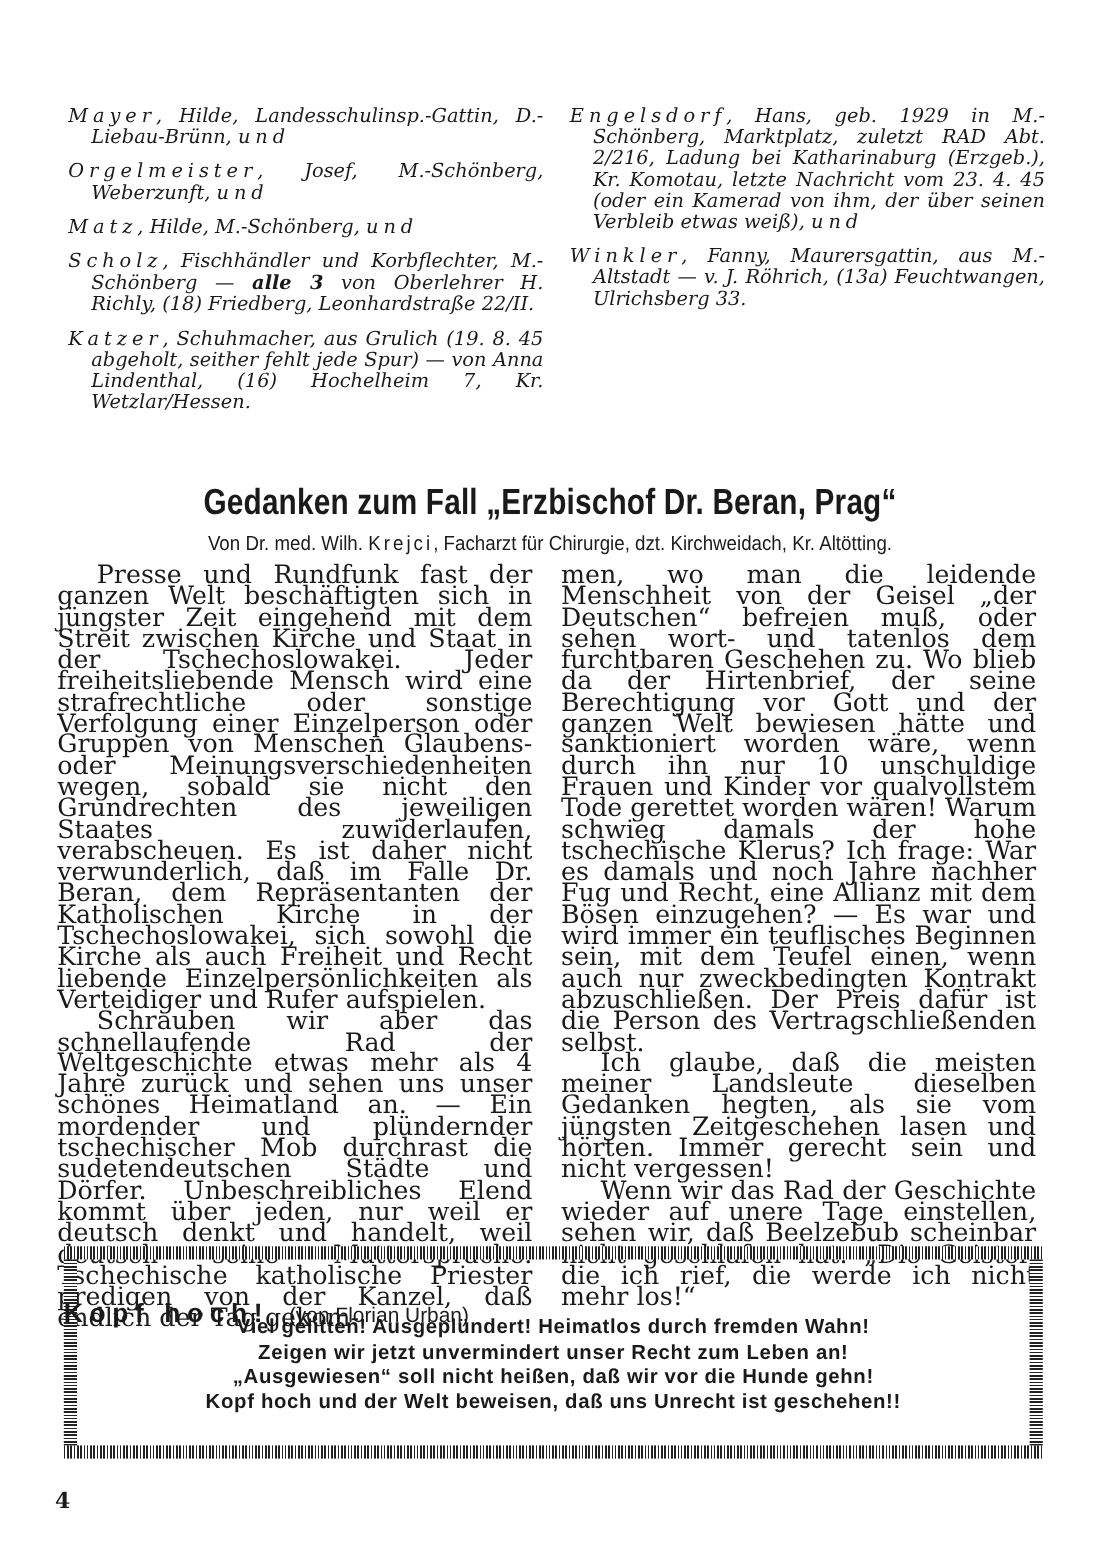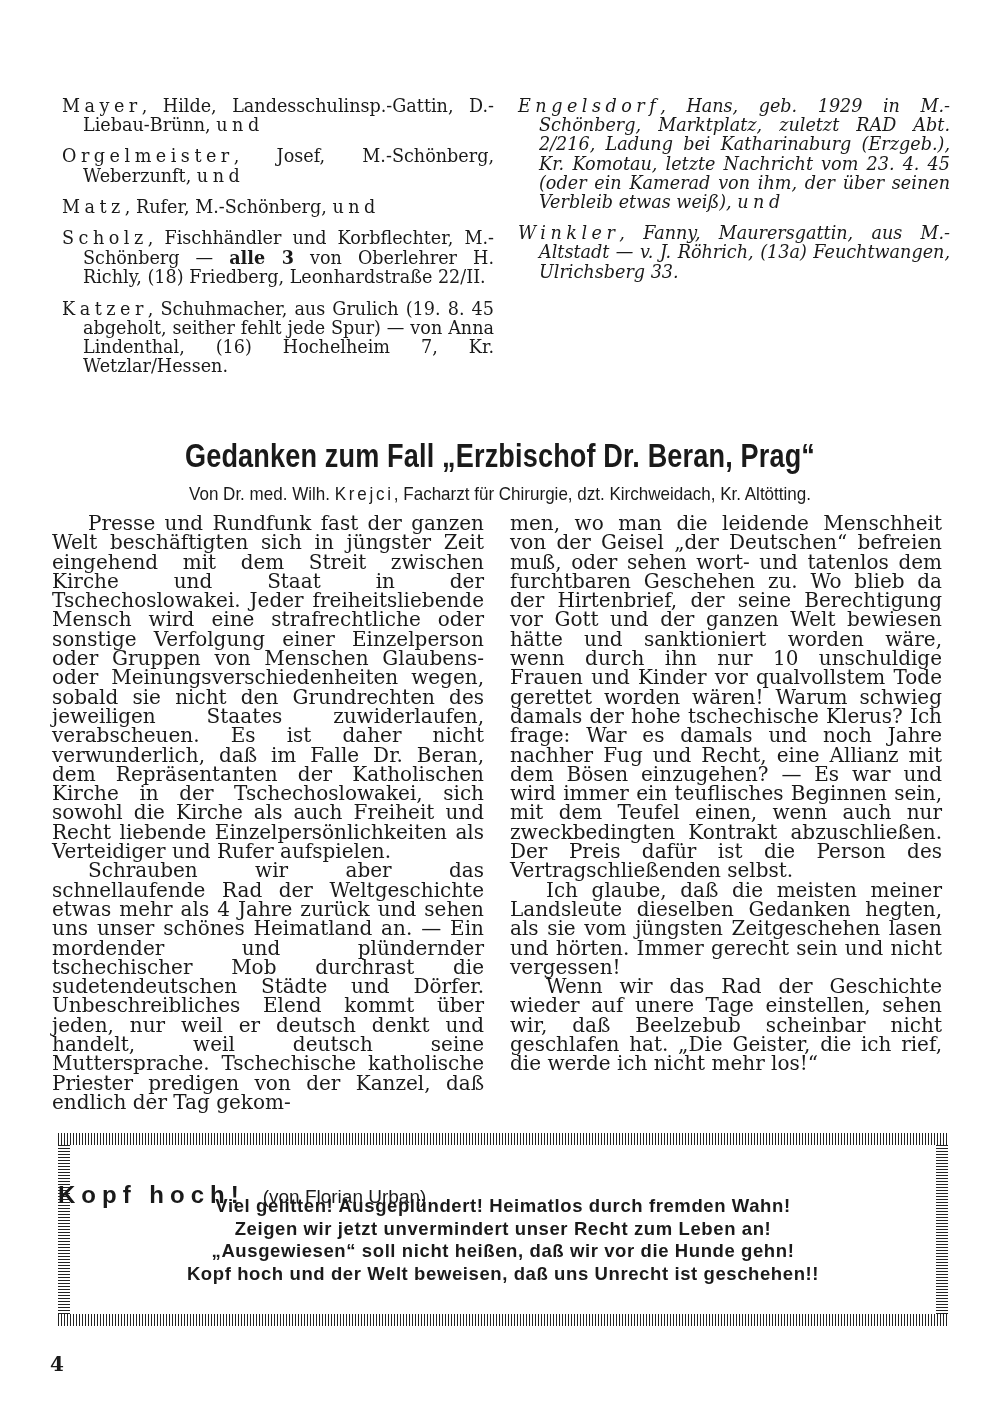--- a/index.html
+++ b/index.html
@@ -1,28 +1,28 @@
 <!DOCTYPE html>
 <html><head>
 <meta charset="utf-8">
 <style>
   html, body { margin:0; padding:0; background:#ffffff; }
   body { width:1000px; height:1413px; position:relative; overflow:hidden; color:#1a1a1a;
          font-family:"DejaVu Serif", "Liberation Serif", serif; }
   .col { position:absolute; width:432px; font-size:17.6px; line-height:19.2px; text-align:justify; }
-  .col-left { left:62px; }
+  .col-left { left:62px;font-style:italic; }
   .col-right { left:518px; }
   .entry { margin:0 0 12px 0; padding-left:21px; text-indent:-21px; }
   .sp { letter-spacing:4.5px; }
   .title { position:absolute; left:0; width:1000px; top:437px; text-align:center;
            font-family:"Liberation Sans", sans-serif; font-weight:bold; font-size:33px;
            transform:scaleX(0.82); transform-origin:center; letter-spacing:0.2px; }
   .byline { position:absolute; left:0; width:1000px; top:483px; text-align:center;
             font-family:"Liberation Sans", sans-serif; font-size:18.5px; transform:scaleX(0.92); transform-origin:center; }
-  .art { position:absolute; top:514px; width:432px; font-size:20px; line-height:19.3px; text-align:justify; }
+  .art { position:absolute; top:514px; width:432px; font-size:23px; line-height:19.3px; text-align:justify; }
   .art p { margin:0; text-indent:0; }
   .art p.ind { text-indent:36px; }
   .art-left { left:52px; }
   .art-right { left:510px; }
   .poem-box { position:absolute; left:58px; top:1133px; width:890px; height:193px; }
   .hatch-h { position:absolute; left:0; right:0; height:12px;
              background: repeating-linear-gradient(90deg, #222 0px, #222 1.4px, #fff 1.4px, #fff 3px); }
   .hatch-v { position:absolute; top:12px; bottom:12px; width:12px;
              background: repeating-linear-gradient(180deg, #222 0px, #222 1.4px, #fff 1.4px, #fff 3px); }
   .poem-title { position:absolute; top:48px; left:0; width:890px; text-align:left;
@@ -34,21 +34,21 @@
   .poem-lines div { white-space:nowrap; }
   .pagenum { position:absolute; left:50px; top:1352px; font-weight:bold; font-size:20px;
              font-family:"DejaVu Serif", serif; }
 </style>
 </head>
 <body>
 
 <div class="col col-left" style="top:97px;">
   <p class="entry"><span class="sp">Mayer</span><span>, Hilde, Landesschulinsp.-Gattin, D.-Liebau-Brünn, </span><span class="sp">und</span></p>
   <p class="entry"><span class="sp">Orgelmeister</span><span>, Josef, M.-Schönberg, Weberzunft, </span><span class="sp">und</span></p>
-  <p class="entry"><span class="sp">Matz</span><span>, Rufer, M.-Schönberg, </span><span class="sp">und</span></p>
+  <p class="entry"><span class="sp">Matz</span><span>, Hilde, M.-Schönberg, </span><span class="sp">und</span></p>
   <p class="entry"><span class="sp">Scholz</span><span>, Fischhändler und Korbflechter, M.-Schönberg — </span><b>alle 3</b><span> von Oberlehrer H. Richly, (18) Friedberg, Leonhardstraße 22/II.</span></p>
   <p class="entry"><span class="sp">Katzer</span><span>, Schuhmacher, aus Grulich (19. 8. 45 abgeholt, seither fehlt jede Spur) — von Anna Lindenthal, (16) Hochelheim 7, Kr. Wetzlar/Hessen.</span></p>
 </div>
 
 <div class="col col-right" style="top:97px;font-style:italic;">
   <p class="entry"><span class="sp">Engelsdorf</span><span>, Hans, geb. 1929 in M.-Schönberg, Marktplatz, zuletzt RAD Abt. 2/216, Ladung bei Katharinaburg (Erzgeb.), Kr. Komotau, letzte Nachricht vom 23. 4. 45 (oder ein Kamerad von ihm, der über seinen Verbleib etwas weiß), </span><span class="sp">und</span></p>
   <p class="entry"><span class="sp">Winkler</span><span>, Fanny, Maurersgattin, aus M.-Altstadt — v. J. Röhrich, (13a) Feuchtwangen, Ulrichsberg 33.</span></p>
 </div>
 
 <div class="title">Gedanken zum Fall „Erzbischof Dr. Beran, Prag“</div>

